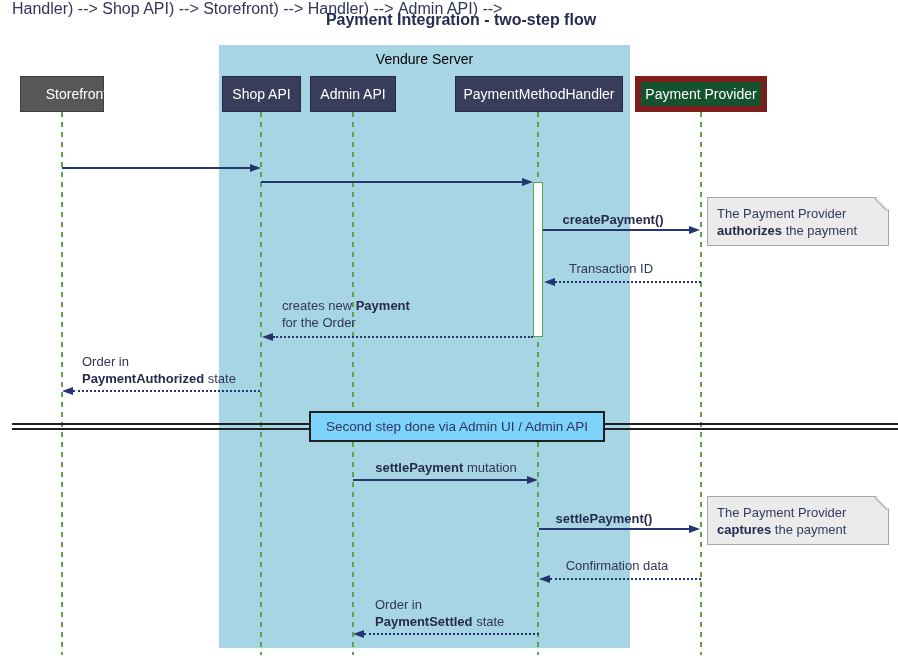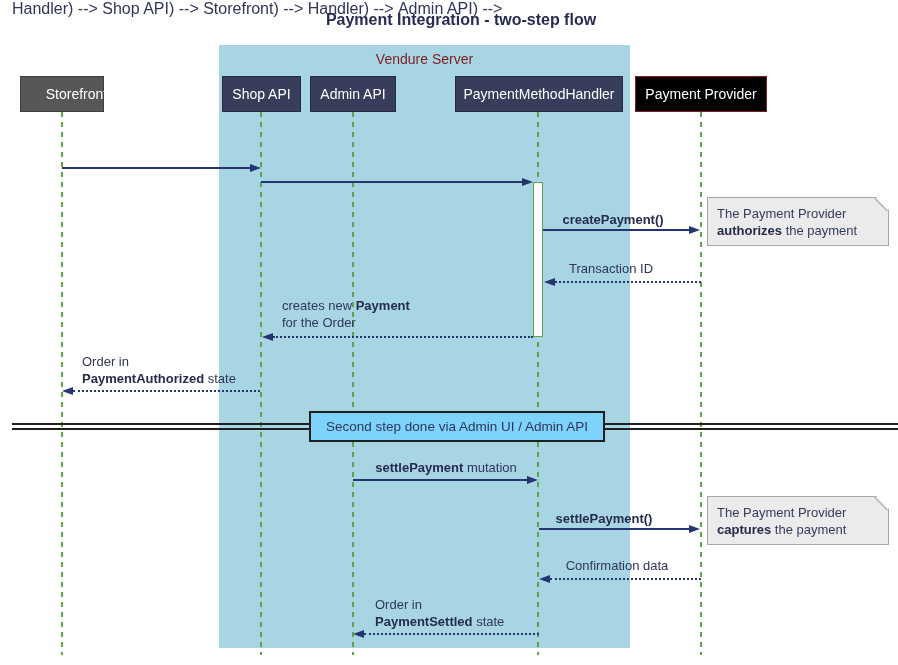--- a/index.html
+++ b/index.html
@@ -6,28 +6,28 @@
   .canvas{
     position:relative;width:898px;height:665px;background:#ffffff;overflow:hidden;
     font-family:"Liberation Sans",sans-serif;color:#303559;margin-left:12px;
   }
   .abs{position:absolute;}
   .title{
     left:0;top:11px;width:898px;text-align:center;
     font-size:16px;font-weight:bold;color:#262B52;
   }
   .server-box{background:#A8D5E4;}
-  .server-label{left:0;top:6px;width:100%;text-align:center;font-size:14px;color:#7f1d1d;}
+  .server-label{left:0;top:6px;width:100%;text-align:center;font-size:14px;color:#000000;}
   .participant{
     display:flex;align-items:center;justify-content:center;
     height:36px;color:#ffffff;font-size:14px;white-space:nowrap;box-sizing:border-box;
   }
   .p-navy{background:#383D5B;border:1px solid #262A45;}
   .p-gray{background:#575757;border:1px solid #3f3f3f;}
-  .p-teal{background:#000000;border:1px solid #7f1d1d;}
+  .p-teal{background:#14532d;border:6px solid #7f1d1d;}
   .lifeline{
     width:2px;
     background:repeating-linear-gradient(to bottom,#5CA548 0 5px,transparent 5px 10px);
   }
   .activation{background:#ffffff;border:1px solid #5CA548;box-sizing:border-box;}
   .arrow-line{height:0;border-top:2px solid #253572;}
   .dotted{border-top-style:dotted;}
   .head{width:0;height:0;border-style:solid;}
   .head-right{border-width:4.5px 0 4.5px 11px;border-color:transparent transparent transparent #253572;}
   .head-left{border-width:4.5px 11px 4.5px 0;border-color:transparent #253572 transparent transparent;}

